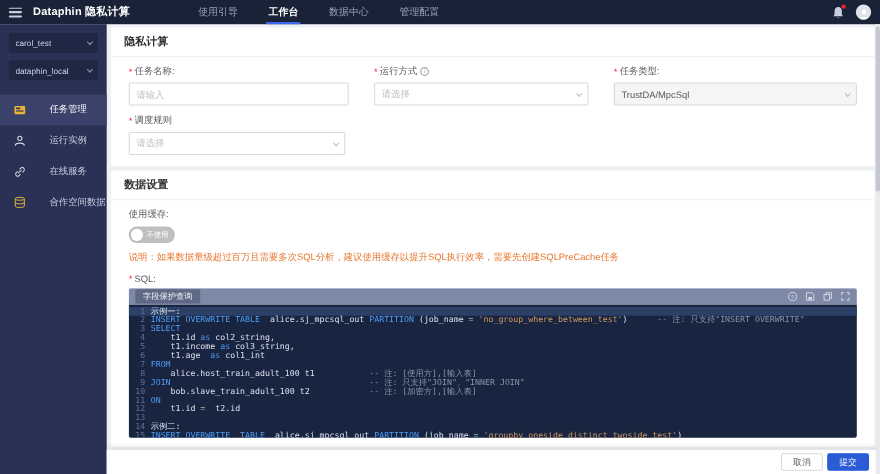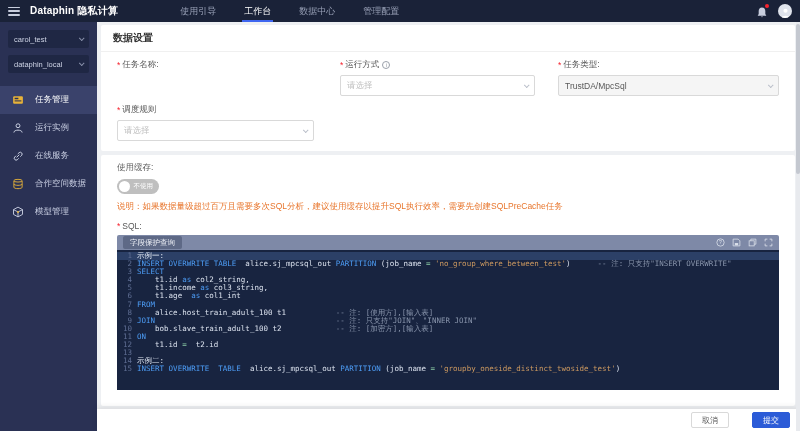--- a/index.html
+++ b/index.html
@@ -6,37 +6,37 @@
   html,body { width:800px; height:431px; overflow:hidden; font-family:"Liberation Sans", sans-serif; background:#eef0f3; }
   .app { width:800px; height:431px; display:flex; flex-direction:column; }
 
   
   .topbar { height:22px; background:#1a2238; display:flex; align-items:center; flex:0 0 22px; padding:0 8px;text-align:right; }
   .hamburger { width:12px; height:9px; display:flex; flex-direction:column; justify-content:space-between; margin-right:10px; cursor:pointer; }
   .hamburger i { display:block; height:1.5px; background:#c8cede; border-radius:1px; }
   .brand { color:#fff; font-size:10px; font-weight:bold; letter-spacing:.2px; white-space:nowrap; }
   .topnav { display:flex; align-items:center; height:100%; margin-left:48px; }
   .topnav-item { position:relative; height:100%; display:flex; align-items:center; padding:0 14px; font-size:9px; color:#98a0b6; cursor:pointer; white-space:nowrap; }
-  .topnav-item.active { color:#ffffff; font-weight:normal; }
+  .topnav-item.active { color:#ffffff; font-weight:bold; }
   .topnav-item.active::after { content:""; position:absolute; left:12px; right:12px; bottom:0; height:2px; background:#3f66f0; }
   .topbar-right { margin-left:auto; display:flex; align-items:center; gap:10px; }
   .bell-wrap { position:relative; width:12px; height:13px; cursor:pointer; }
   .bell-dot { position:absolute; top:-1px; right:-1px; width:4px; height:4px; border-radius:50%; background:#f5222d; }
   .avatar { width:14px; height:14px; border-radius:50%; background:#dfe3ec; display:flex; align-items:flex-end; justify-content:center; overflow:hidden; cursor:pointer; }
 
   
   .body { flex:1; display:flex; min-height:0; }
 
   
   .sidebar { width:97px; flex:0 0 97px; background:#2a3154; display:flex; flex-direction:column; padding-top:8px; }
   .side-select { margin:0 8px 7px 8px; height:18px; background:#1f2744; border-radius:2px; display:flex; align-items:center; padding:0 6px; cursor:pointer; }
   .side-select span.val { color:#cdd3e4; font-size:7.5px; flex:1; overflow:hidden; white-space:nowrap; }
   .caret { width:4px; height:4px; border-right:1px solid #8b93ad; border-bottom:1px solid #8b93ad; transform:rotate(45deg) translateY(-1px); flex:0 0 auto; }
   .side-menu { margin-top:6px; display:flex; flex-direction:column; }
-  .side-item { height:28px; display:flex; align-items:center; gap:11px; padding-left:12px; color:#c6cce0; font-size:8.5px; cursor:pointer; white-space:nowrap; }
+  .side-item { height:28px; display:flex; align-items:center; gap:21px; padding-left:12px; color:#c6cce0; font-size:8.5px; cursor:pointer; white-space:nowrap; }
   .side-item.active { background:#3a426b; color:#ffffff; }
   .side-item .ic { width:12px; height:12px; flex:0 0 12px; display:flex; align-items:center; justify-content:center; }
 
   
   .main { flex:1; display:flex; flex-direction:column; min-width:0; padding:3px 5px 0 4px; position:relative; }
   .card { background:#fff; border-radius:2px; }
   .card-hd { padding:6px 12px; font-size:10px; font-weight:bold; color:#333; border-bottom:1px solid #f0f0f0; }
   .card1-body { padding:7px 16px 10px 16px; }
   .form-grid { display:grid; grid-template-columns:200px 195px 1fr; column-gap:23px; }
   .fld-label { font-size:8.5px; color:#595959; margin-bottom:4px; white-space:nowrap; display:flex; align-items:center; gap:2px; }
@@ -72,21 +72,21 @@
   .code-row { display:flex; height:8.1px; line-height:8.1px; font-size:7.5px; white-space:pre; }
   .code-row.hl { background:#2c4067; }
   .ln { width:20px; flex:0 0 20px; text-align:right; padding-right:5px; color:#5f6e93; user-select:none; }
   .tk-k { color:#4d9df6; }
   .tk-p { color:#dbe2ee; }
   .tk-s { color:#ce9a60; }
   .tk-c { color:#8894ab; }
   .tk-o { color:#87c7a3; }
 
   
-  .footer { height:22px; flex:0 0 22px; background:#fff; box-shadow:0 -2px 6px rgba(0,0,0,.09); display:flex; align-items:center; justify-content:flex-end; gap:23px; padding-right:10px; margin:3px -5px 0 -4px; }
+  .footer { height:22px; flex:0 0 22px; background:#fff; box-shadow:0 -2px 6px rgba(0,0,0,.09); display:flex; align-items:center; justify-content:flex-end; gap:4px; padding-right:10px; margin:3px -5px 0 -4px; }
   .btn { height:16px; min-width:38px; font-size:8px; border-radius:2px; cursor:pointer; padding:0 10px; font-family:"Liberation Sans",sans-serif; }
   .btn-cancel { background:#fff; border:1px solid #d9d9d9; color:#595959; }
   .btn-submit { background:#2b5bd7; border:1px solid #2b5bd7; color:#fff; }
 
   
   .vscroll { position:absolute; right:0; top:0; bottom:0; width:4px; background:#e8eaee; }
   .vscroll .thumb { position:absolute; top:2px; right:0; width:4px; height:150px; border-radius:2px; background:#c4c8d0; }
 </style>
 </head>
 <body>
@@ -164,44 +164,35 @@
           <div class="side-item">
             <span class="ic">
               <svg width="12" height="12" viewBox="0 0 16 16">
                 <ellipse cx="8" cy="3.6" rx="5.5" ry="1.8" fill="none" stroke="#e8b339" stroke-width="1.2"></ellipse>
                 <path d="M2.5 3.6 V12.4 C2.5 13.4 5 14.2 8 14.2 C11 14.2 13.5 13.4 13.5 12.4 V3.6" fill="none" stroke="#e8b339" stroke-width="1.2"></path>
                 <path d="M2.5 8 C2.5 9 5 9.8 8 9.8 C11 9.8 13.5 9 13.5 8" fill="none" stroke="#e8b339" stroke-width="1.2"></path>
               </svg>
             </span>
             <span>合作空间数据</span>
           </div>
-          <div class="side-item">
-            <span class="ic">
-              <svg width="12" height="12" viewBox="0 0 16 16">
-                <path d="M8 1.5 L14 4.8 V11.2 L8 14.5 L2 11.2 V4.8 Z" fill="none" stroke="#cdd3e4" stroke-width="1.2"></path>
-                <path d="M2 4.8 L8 8 L14 4.8 M8 8 V14.5" fill="none" stroke="#cdd3e4" stroke-width="1.2"></path>
-                <circle cx="8" cy="8" r="1.3" fill="#e8b339"></circle>
-              </svg>
-            </span>
-            <span>模型管理</span>
-          </div>
         </div>
     </div>
 
     <div class="main">
 
       <div class="card">
-        <div class="card-hd">数据设置</div>
+        <div class="card-hd">隐私计算</div>
         <div class="card1-body">
           <div class="form-grid">
             <div>
               <div class="fld-label">
                 <span class="req">*</span>
                 <span>任务名称:</span>
               </div>
+              <input class="fld-input" placeholder="请输入" style="">
             </div>
             <div>
               <div class="fld-label">
                 <span class="req">*</span>
                 <span>运行方式</span>
                 <i class="info-i">i</i>
               </div>
               <div class="fld-select">
                 <span class="ph">请选择</span>
                 <span class="caret"></span>
@@ -227,20 +218,21 @@
               <span class="ph">请选择</span>
               <span class="caret"></span>
             </div>
           </div>
         </div>
       </div>
 
       <div class="gap"></div>
 
       <div class="card card2">
+        <div class="card-hd">数据设置</div>
         <div class="card2-body">
           <div class="cache-label">使用缓存:</div>
           <div class="toggle">
             <span class="knob"></span>
             <span class="t-txt">不使用</span>
           </div>
           <div class="note">说明：如果数据量级超过百万且需要多次SQL分析，建议使用缓存以提升SQL执行效率，需要先创建SQLPreCache任务</div>
           <div class="sql-label">
             <span class="req">*</span>
             <span>SQL:</span>

